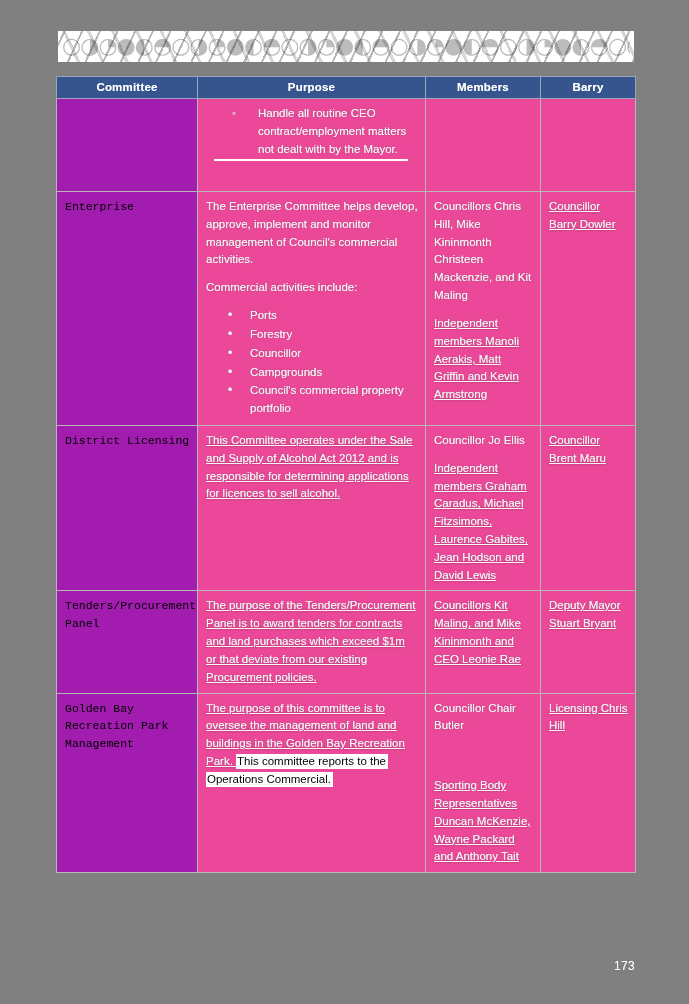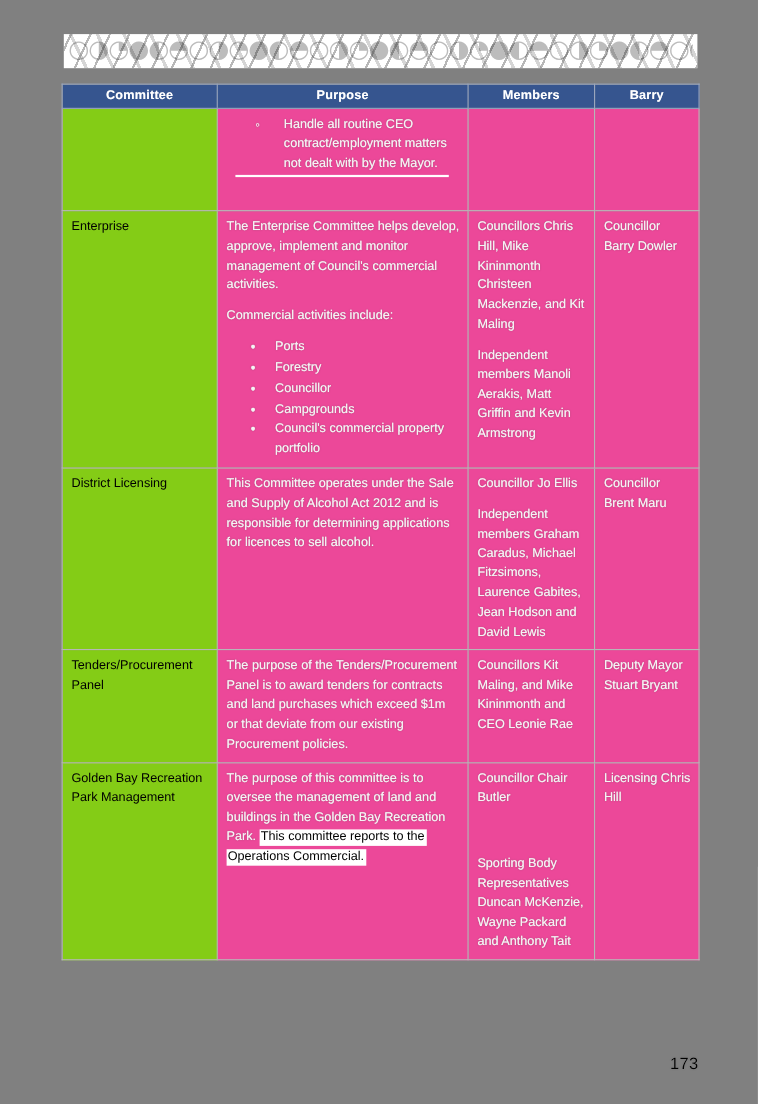--- a/index.html
+++ b/index.html
@@ -96,35 +96,36 @@
   #committee-table td {
     vertical-align: top;
     border: 1px solid #b7b7b7;
     padding: 6px 7px 6px 8px;
     font-size: 11.5px;
     line-height: 1.55;
   }
 
   
   td.col-committee {
-    background: #84cc16;
+    background: #a21caf;
     color: #000000;
     border-color: #b0bcc9;
+    font-family: Liberation Mono, monospace;
   }
 
   
   td.selected {
     background: #ec4899;
     color: #f4f4f4;
     border-color: #9e9e9e;
     text-shadow: 0 0 .7px rgba(255,255,255,.75), 0 0 1.6px rgba(0,0,0,.35);
   }
 
   td.selected p { margin: 0 0 10px 0; }
-  td.selected p:last-child { margin-bottom: 0; }
+  td.selected p:last-child { margin-bottom: 0; text-decoration: underline; }
 
   td.col-committee p { margin: 0; }
 
   
   ul.bullets {
     margin: 0 0 0 0;
     padding-left: 44px;
     list-style: none;
   }
   ul.bullets li {
@@ -172,22 +173,22 @@
     -webkit-box-decoration-break: clone;
     padding: 1px 2px 2px 1px;
     line-height: 1.55;
   }
 
   
   #page-number {
     position: absolute;
     right: 54px;
     top: 959px;
-    font-size: 15px;
-    color: #000000;
+    font-size: 12px;
+    color: #ffffff;
     text-shadow: 0 0 .7px rgba(255,255,255,.7), 0 0 1.6px rgba(0,0,0,.35);
     letter-spacing: .3px;
   }
 </style>
 </head>
 <body>
 
 <div id="page">
 
   <div id="heading-banner">

